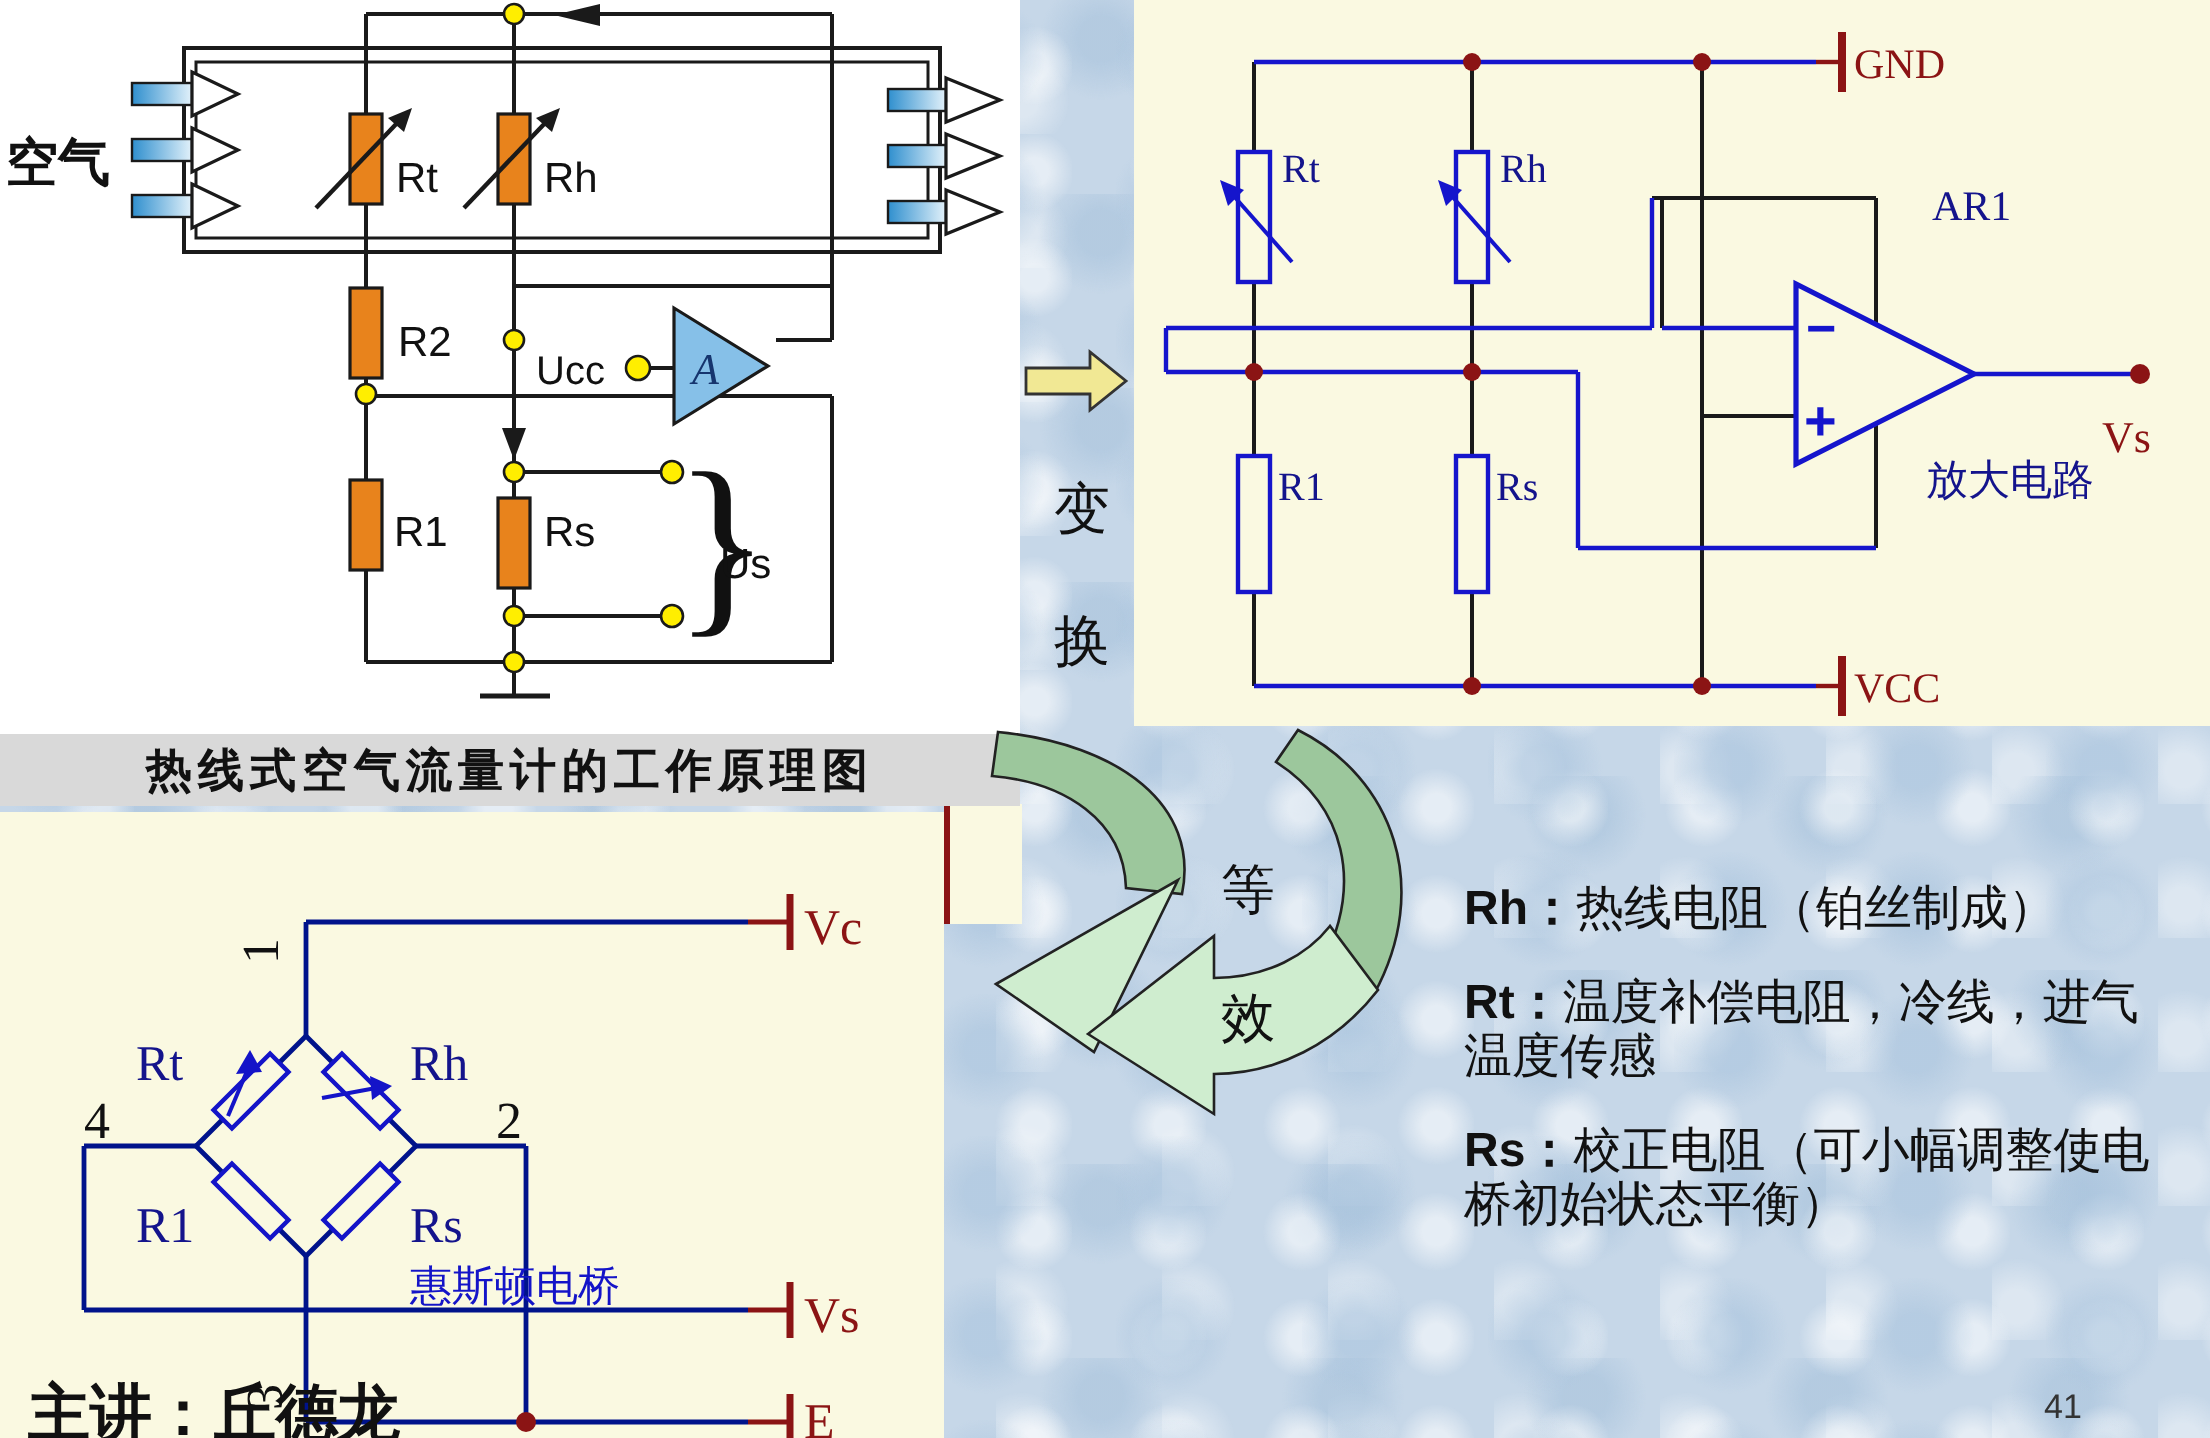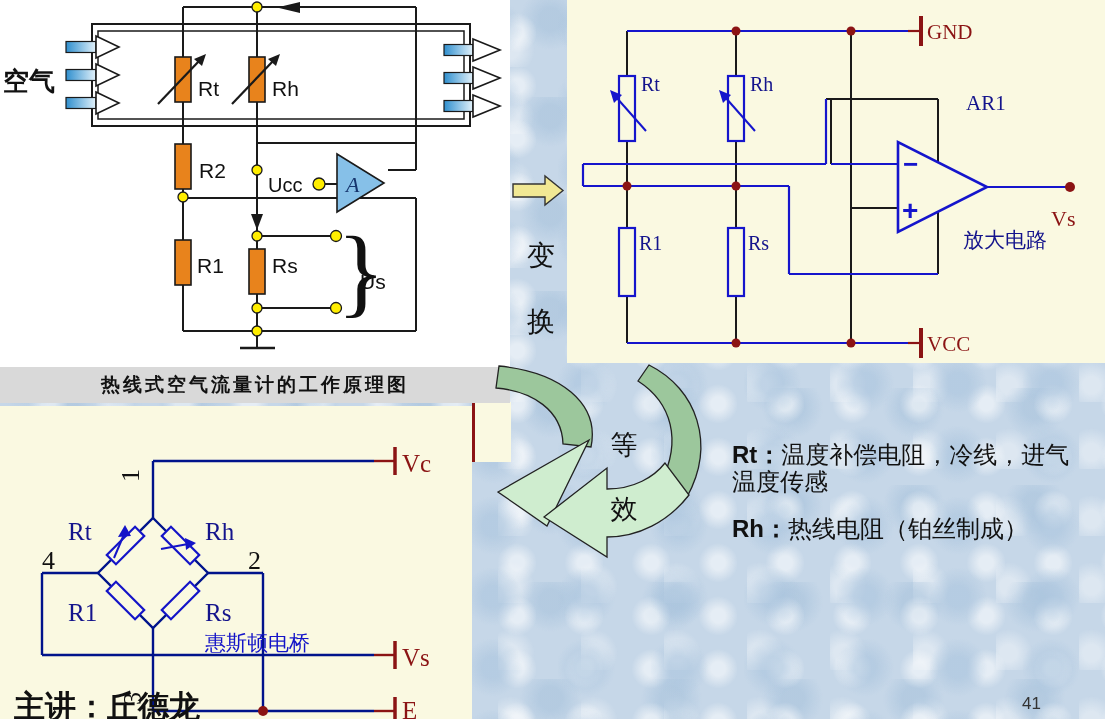--- a/index.html
+++ b/index.html
@@ -11,21 +11,21 @@
       radial-gradient(circle at 72% 62%, rgba(255,255,255,.55) 0 12%, rgba(255,255,255,0) 34%),
       radial-gradient(circle at 55% 20%, rgba(158,188,216,.45) 0 11%, rgba(158,188,216,0) 30%),
       radial-gradient(circle at 15% 75%, rgba(255,255,255,.4) 0 10%, rgba(255,255,255,0) 28%);
     background-size:93px 71px,67px 53px,121px 97px,83px 67px;
     font-family:"Liberation Sans",sans-serif;
   }
   .abs{position:absolute;}
   .panel-white{background:#ffffff;}
   .panel-cream{background:#faf9e1;}
   .caption-bar{background:#d9d9d9;display:flex;align-items:center;justify-content:center;}
-  .caption-text{font-family:"Liberation Sans",sans-serif;font-weight:bold;font-size:19px;color:#111;letter-spacing:3px;}
+  .caption-text{font-family:"Liberation Sans",sans-serif;font-weight:bold;font-size:23px;color:#111;letter-spacing:3px;}
   .vtext{font-family:"Liberation Serif",serif;color:#111;text-align:center;white-space:pre-line;}
   .notes{width:358px;color:#111;}
   .notes p{margin:0 0 19px 0;font-family:"Liberation Serif",serif;font-size:24px;line-height:27px;}
   .notes .rlabel{font-family:"Liberation Sans",sans-serif;font-weight:bold;}
   .pagenum{font-size:17px;color:#333;font-family:"Liberation Sans",sans-serif;}
   .lecturer{font-family:"Liberation Serif",serif;font-weight:bold;font-size:31px;color:#111;white-space:nowrap;}
   svg text{user-select:none;}
 </style>
 </head>
 <body>
@@ -270,20 +270,21 @@
     <polygon points="498,492 589,440 547,526" fill="#cfedcf" stroke="#222" stroke-width="1.3"></polygon>
     <path d="M 649,365 C 697,389 716,444 687,497 L 661,482 C 682,441 672,403 638,381 Z" fill="#9cc79c" stroke="#222" stroke-width="1.3"></path>
     <path d="M 544,517 L 607,468 L 607,489 C 634,489 654,477 665,463 L 689,495 C 668,522 638,537 607,537 L 607,557 Z" fill="#cfedcf" stroke="#222" stroke-width="1.3"></path>
   </svg>
   <div class="abs vtext" style="left:604px;top:397px;width:40px;font-size:27px;line-height:32px;">
     <span>等</span><br>
     <span>效</span>
   </div>
 
   <div class="abs notes" style="left:732px;top:441px;">
+    <p><span class="rlabel">Rh：</span><span>热线电阻（铂丝制成）</span></p>
     <p><span class="rlabel">Rt：</span><span>温度补偿电阻，冷线，进气温度传感</span></p>
-    <p><span class="rlabel">Rh：</span><span>热线电阻（铂丝制成）</span></p>
+    <p><span class="rlabel">Rs：</span><span>校正电阻（可小幅调整使电桥初始状态平衡）</span></p>
   </div>
 
   <div class="abs pagenum" style="left:1022px;top:694px;">41</div>
   <div class="abs lecturer" style="left:14px;top:686px;">主讲：丘德龙</div>
 
 </div>
 
 </body></html>

